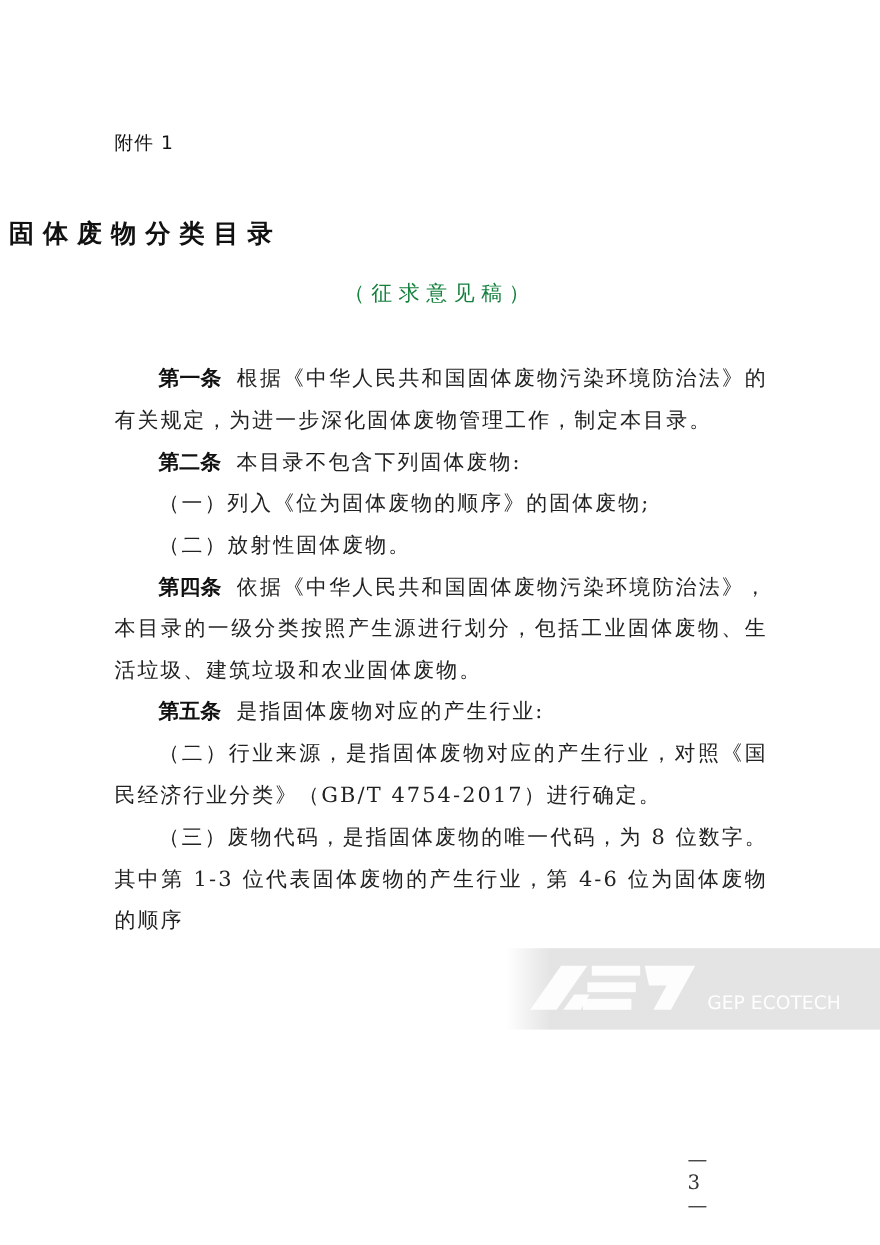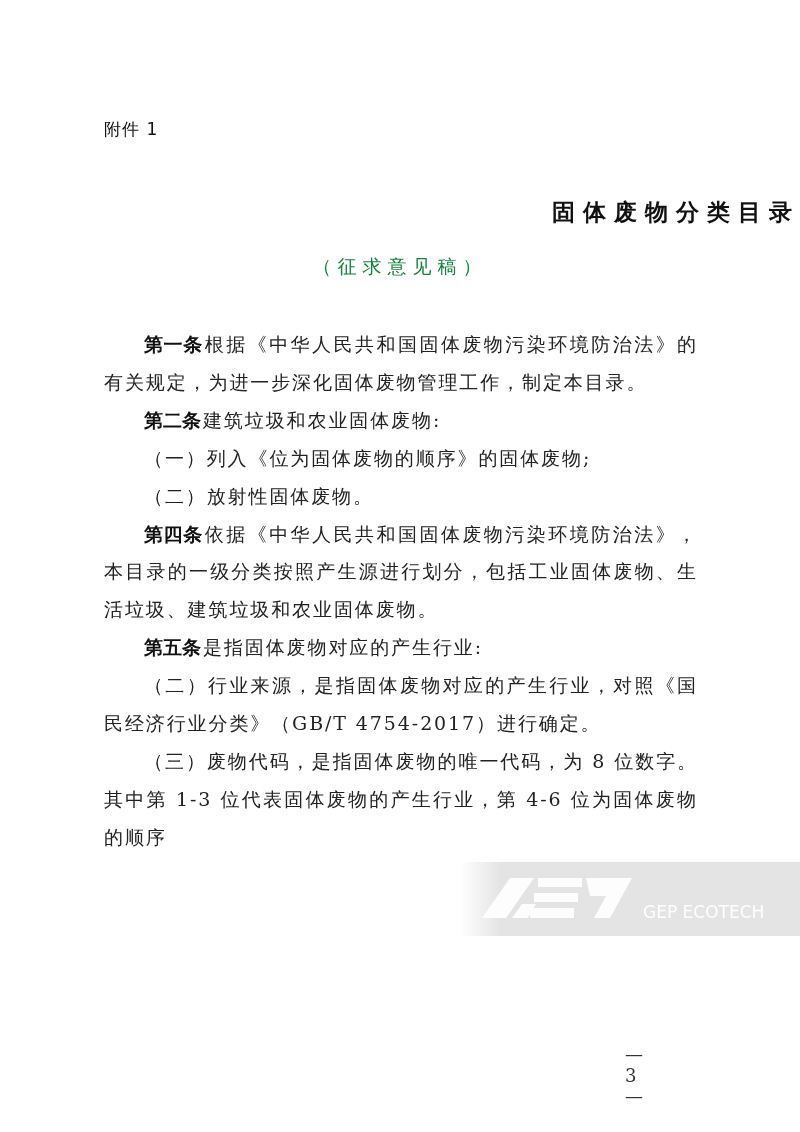--- a/index.html
+++ b/index.html
@@ -1,45 +1,45 @@
 <!DOCTYPE html>
 <html><head>
 <meta charset="utf-8">
 <style>
   html, body { margin: 0; padding: 0; background: #ffffff; }
   body { width: 800px; height: 1132px; position: relative; overflow: hidden; color: #1a1a1a; }
   .page { position: absolute; left: 0; top: 0; width: 648px; height: 1132px; background: #fff; }
   .attach { position: absolute; left: 104px; top: 118px; font-family: "DejaVu Sans", sans-serif; font-size: 17px; color: #111; letter-spacing: 1px; }
-  .title { position: absolute; left: 0; width: 800px; top: 197px; text-align: right; font-family: "DejaVu Sans", sans-serif; font-weight: bold; font-size: 23px; letter-spacing: 8px; color: #111; padding-left: 8px; box-sizing: border-box; }
+  .title { position: absolute; left: 0; width: 800px; top: 197px; text-align: left; font-family: "DejaVu Sans", sans-serif; font-weight: bold; font-size: 23px; letter-spacing: 8px; color: #111; padding-left: 8px; box-sizing: border-box; }
   .subtitle { position: absolute; left: 0; width: 800px; top: 254px; text-align: center; font-family: "DejaVu Serif", serif; font-size: 19px; letter-spacing: 6px; color: #15803d; }
   .body { position: absolute; left: 104px; top: 326px; width: 594px; font-family: "DejaVu Serif", serif; font-size: 19px; line-height: 37.9px; color: #222; }
   .body p { margin: 0; text-align: justify; text-align-last: left; letter-spacing: 1.9px; }
   .indent { text-indent: 40px; }
-  .art { font-family: "DejaVu Sans", sans-serif; font-weight: bold; color: #111; letter-spacing: 0px; margin-right: 2px; }
+  .art { font-family: "DejaVu Sans", sans-serif; font-weight: bold; color: #111; letter-spacing: 0px; margin-right: 14px; }
   .pageno { position: absolute; left: 625px; top: 1044px; font-family: "DejaVu Serif", serif; font-size: 18px; color: #333; letter-spacing: 2px; }
   .watermark { position: absolute; left: 460px; top: 862px; width: 340px; height: 74px; background: linear-gradient(to right, rgba(200,200,200,0) 0%, rgba(205,205,205,0.55) 12%, rgba(210,210,210,0.6) 100%); pointer-events: none; }
   .wm-logo { position: absolute; left: 22px; top: 14px; width: 150px; height: 44px; }
   .wm-cn { position: absolute; left: 182px; top: 8px; font-family: "DejaVu Sans", sans-serif; font-size: 25px; color: rgba(255,255,255,0.95); letter-spacing: 0px; }
   .wm-en { position: absolute; left: 183px; top: 40px; font-family: "DejaVu Sans", sans-serif; font-size: 17px; color: rgba(255,255,255,0.95); letter-spacing: 0px; text-align: center; }
 </style>
 </head>
 <body>
 
 <div class="page">
 
   <div class="attach">附件 1</div>
 
   <div class="title">固体废物分类目录</div>
 
   <div class="subtitle">（征求意见稿）</div>
 
   <div class="body">
     <p class="indent"><span class="art">第一条</span><span>根据《中华人民共和国固体废物污染环境防治法》的有关规定，为进一步深化固体废物管理工作，制定本目录。</span></p>
 
-    <p class="indent"><span class="art">第二条</span><span>建筑垃圾和农业固体废物:</span></p>
+    <p class="indent"><span class="art">第二条</span><span>本目录不包含下列固体废物:</span></p>
     <p class="indent">（一）列入《位为固体废物的顺序》的固体废物;</p>
     <p class="indent">（二）放射性固体废物。</p>
 
 
     <p class="indent"><span class="art">第四条</span><span>依据《中华人民共和国固体废物污染环境防治法》，本目录的一级分类按照产生源进行划分，包括工业固体废物、生活垃圾、建筑垃圾和农业固体废物。</span></p>
 
     <p class="indent"><span class="art">第五条</span><span>是指固体废物对应的产生行业:</span></p>
     <p class="indent">（二）行业来源，是指固体废物对应的产生行业，对照《国民经济行业分类》（GB/T 4754-2017）进行确定。</p>
     <p class="indent">（三）废物代码，是指固体废物的唯一代码，为 8 位数字。其中第 1-3 位代表固体废物的产生行业，第 4-6 位为固体废物的顺序</p>
   </div>

